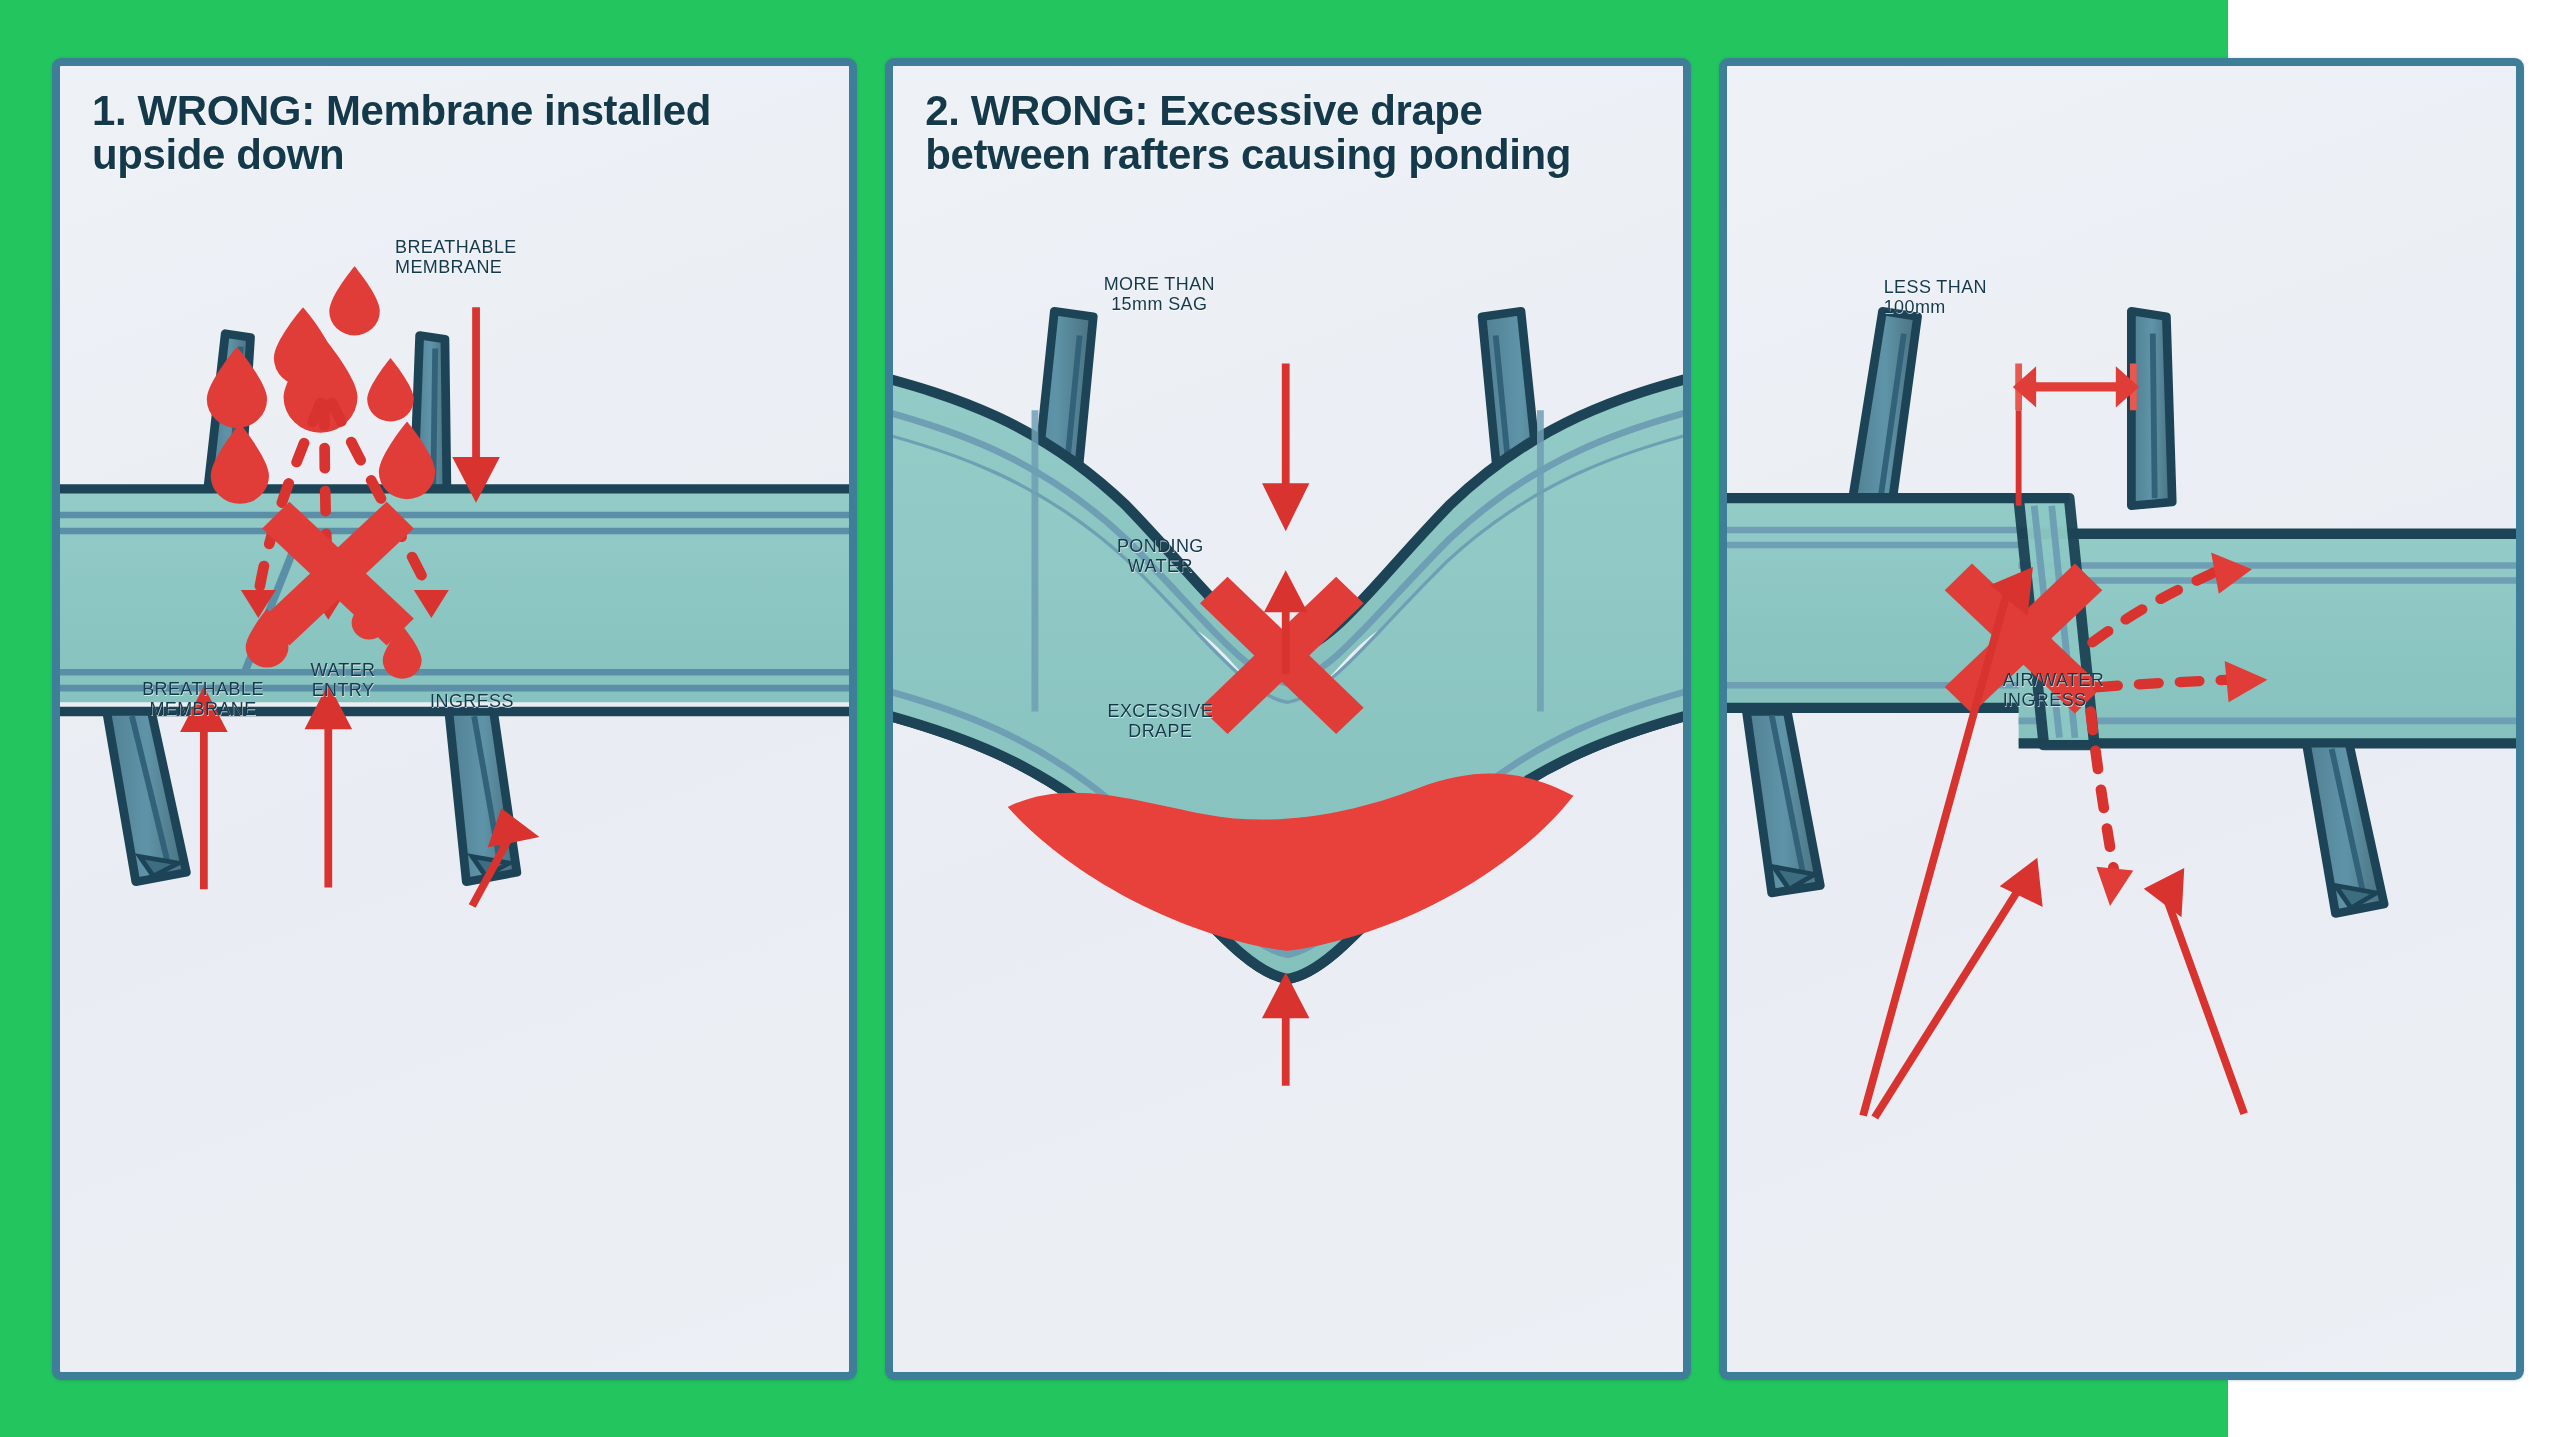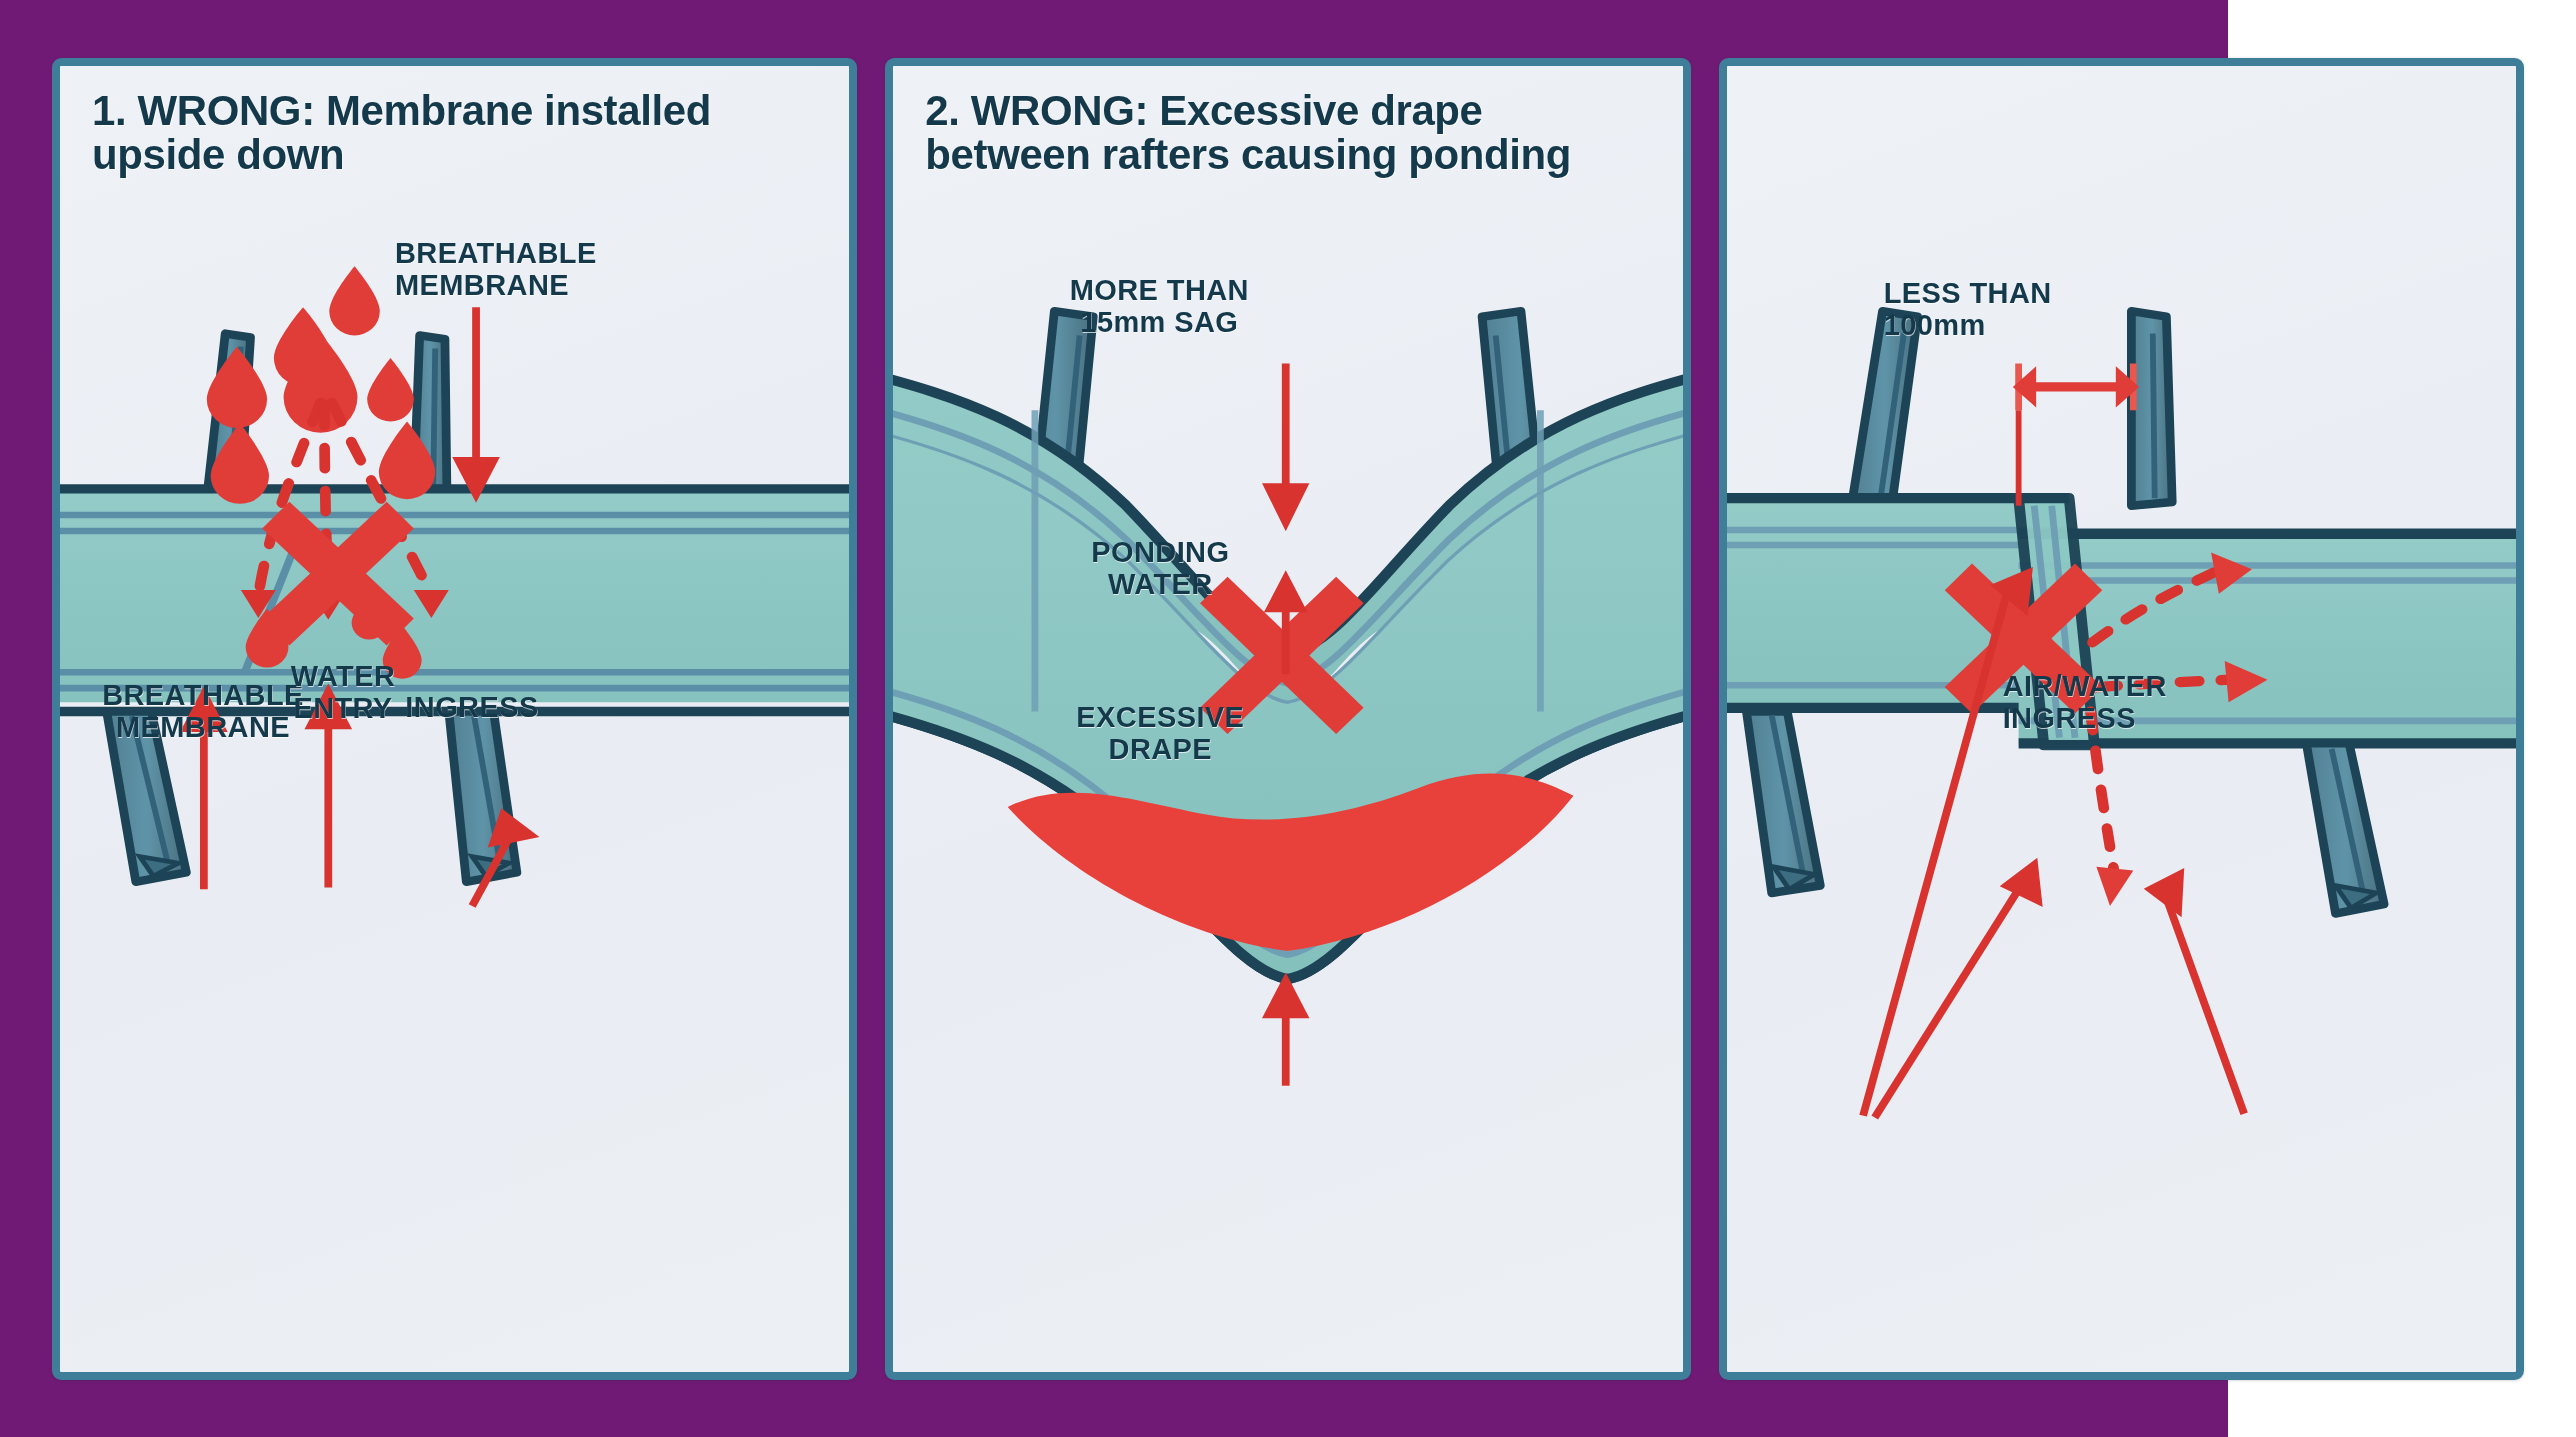--- a/index.html
+++ b/index.html
@@ -10,21 +10,21 @@
   body {
     width: 2576px;
     height: 1438px;
     font-family: "Liberation Sans", sans-serif;
     overflow: hidden;
   }
   .canvas {
     position: relative;
     width: 2228px;
     height: 1438px;
-    background: #701a75;
+    background: #22c55e;
   }
   .panels {
     position: absolute;
     left: 0; top: 0;
     width: 2576px;
     height: 1438px;
     display: flex;
     gap: 28px;
     padding: 58px 52px 58px 52px;
     box-sizing: border-box;
@@ -57,22 +57,22 @@
     text-shadow: 0.9px 0.9px 0 rgba(255,255,255,0.85);
   }
   .svg-layer {
     position: absolute;
     inset: 0;
     width: 100%;
     height: 100%;
   }
   .lbl {
     position: absolute;
-    font-size: 29px;
-    font-weight: bold;
+    font-size: 18px;
+    font-weight: normal;
     line-height: 1.12;
     color: #14394a;
     letter-spacing: 0.4px;
     text-shadow: 0.5px 0.5px 0 rgba(255,255,255,0.7);
     white-space: pre-line;
   }
 
   
   .p1-breathable-top { left: 335px; top: 171px; width: 197px; text-align: left; }
   .p1-breathable-bottom { left: 26px; top: 613px; width: 234px; text-align: center; }

